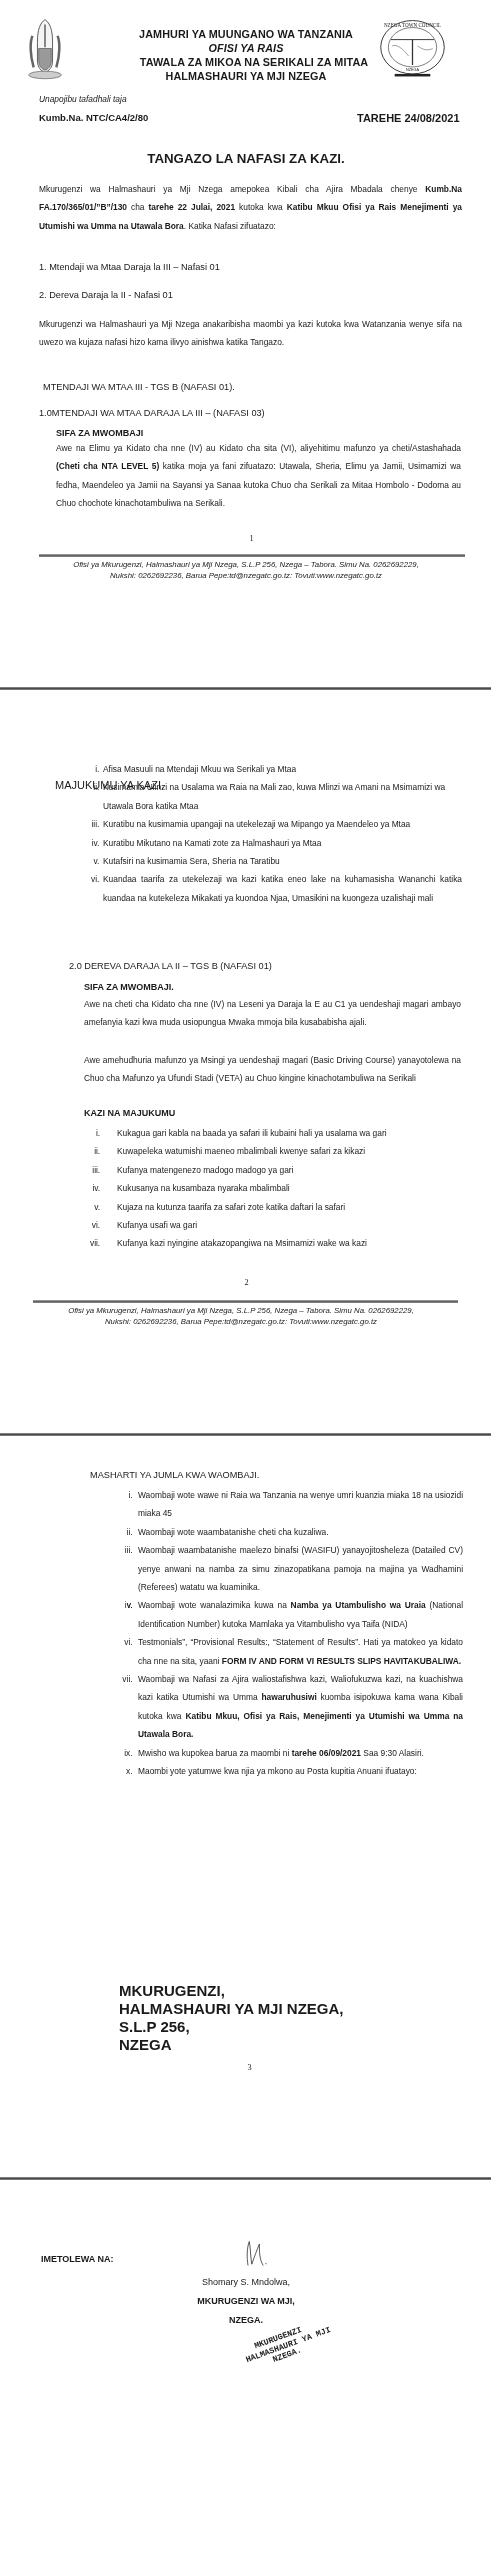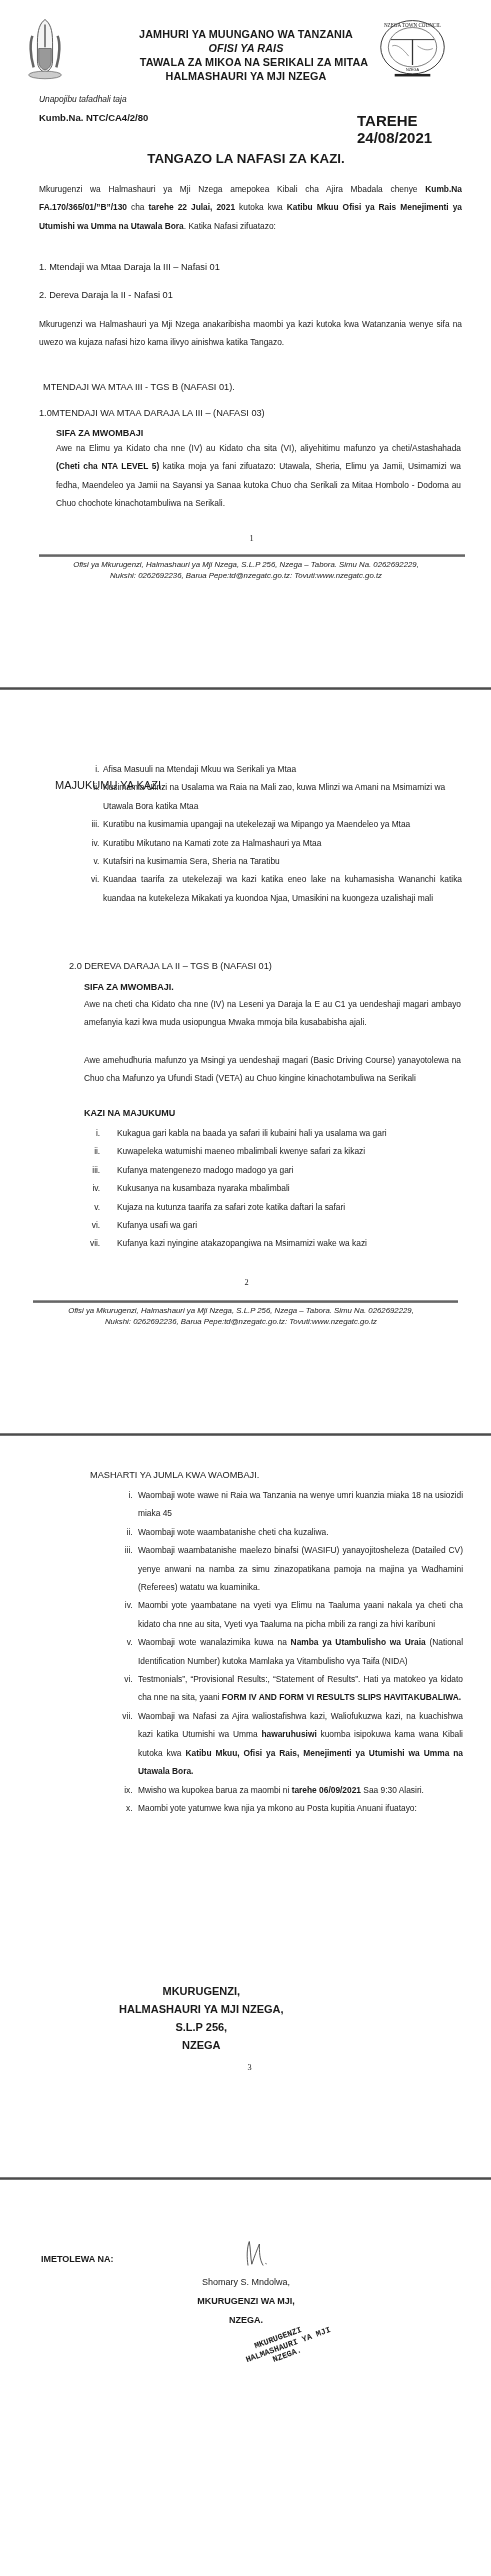--- a/index.html
+++ b/index.html
@@ -43,21 +43,21 @@
     <line x1="54" y1="34" x2="54" y2="74" stroke="#333" stroke-width="2"></line>
     <path d="M22 44 C30 40 40 50 48 60 M62 44 C70 50 78 52 86 48" stroke="#666" fill="none"></path>
     <text x="54" y="14" font-size="8" text-anchor="middle" font-family="Liberation Serif, serif" fill="#222">NZEGA TOWN COUNCIL</text>
     <text x="54" y="84" font-size="6" text-anchor="middle" font-family="Liberation Sans, sans-serif" fill="#222">NZEGA</text>
     <rect x="26" y="88" width="56" height="4" fill="#222"></rect>
   </svg>
 </div>
 
 <div class="abs txt" style="left:39px;top:90px;font-style:italic;">Unapojibu tafadhali taja</div>
 <div class="abs b" style="left:39px;top:112px;font-size:9.5px;">Kumb.Na. NTC/CA4/2/80</div>
-<div class="abs b" style="left:357px;top:112px;font-size:15px;">TAREHE 24/08/2021</div>
+<div class="abs b" style="left:357px;top:112px;font-size:11px;">TAREHE 24/08/2021</div>
 
 <div class="abs b" style="left:0;width:492px;text-align:center;top:151px;font-size:13.3px;">TANGAZO LA NAFASI ZA KAZI.</div>
 
 <div class="abs txt just" style="left:39px;top:180px;width:423px;">
   <span>Mkurugenzi wa Halmashauri ya Mji Nzega amepokea Kibali cha Ajira Mbadala chenye </span><b>Kumb.Na FA.170/365/01/”B”/130</b><span> cha </span><b>tarehe 22 Julai, 2021</b><span> kutoka kwa </span><b>Katibu Mkuu Ofisi ya Rais Menejimenti ya Utumishi wa Umma na Utawala Bora</b><span>.  Katika Nafasi zifuatazo:</span>
 </div>
 <div class="abs txt" style="left:39px;top:258px;font-size:9.2px;">1. Mtendaji wa Mtaa Daraja la III – Nafasi 01</div>
 <div class="abs txt" style="left:39px;top:286px;font-size:9.2px;">2. Dereva Daraja la II - Nafasi 01</div>
 
 <div class="abs txt just" style="left:39px;top:315px;width:423px;">Mkurugenzi wa Halmashauri ya Mji Nzega anakaribisha maombi ya kazi kutoka kwa Watanzania wenye sifa na uwezo wa kujaza nafasi hizo kama ilivyo ainishwa katika Tangazo.</div>
@@ -109,28 +109,28 @@
     <div>Nukshi: 0262692236, Barua Pepe:td@nzegatc.go.tz: Tovuti:www.nzegatc.go.tz</div>
 </div>
 
 <div class="abs sep" style="top:1433px;"></div>
 
 <div class="abs txt" style="left:90px;top:1466px;font-size:9.2px;">MASHARTI YA JUMLA KWA WAOMBAJI.</div>
 <ol class="abs roman txt just" style="left:138px;top:1486px;width:325px;">
   <li><span class="num" style="left:-27px;width:21.6px;">i.</span><span>Waombaji wote wawe ni Raia wa Tanzania na wenye umri kuanzia miaka 18 na usiozidi miaka 45</span></li>
   <li><span class="num" style="left:-27px;width:21.6px;">ii.</span><span>Waombaji wote waambatanishe cheti cha kuzaliwa.</span></li>
   <li><span class="num" style="left:-27px;width:21.6px;">iii.</span><span>Waombaji waambatanishe maelezo binafsi (WASIFU) yanayojitosheleza (Datailed CV) yenye anwani na namba za simu zinazopatikana pamoja na majina ya Wadhamini (Referees) watatu wa kuaminika.</span></li>
-  <li><span class="num" style="left:-27px;width:21.6px;">iv.</span><span>Maombi yote yaambatane na vyeti vya Elimu na Taaluma yaani nakala ya cheti cha kidato cha nne au sita, Vyeti vya Taaluma na picha mbili za rangi za hivi karibuni</span></li>
+  <li><span class="num" style="left:-27px;width:21.6px;">iv.</span></li>
   <li><span class="num" style="left:-27px;width:21.6px;">v.</span><span>Waombaji wote wanalazimika kuwa na </span><b>Namba ya Utambulisho wa Uraia</b><span> (National Identification Number) kutoka Mamlaka ya Vitambulisho vya Taifa (NIDA)</span></li>
   <li><span class="num" style="left:-27px;width:21.6px;">vi.</span><span>Testmonials”, “Provisional Results:, “Statement of Results”. Hati ya matokeo ya kidato cha nne na sita, yaani </span><b>FORM IV AND FORM VI RESULTS SLIPS HAVITAKUBALIWA.</b></li>
   <li><span class="num" style="left:-27px;width:21.6px;">vii.</span><span>Waombaji wa Nafasi za Ajira waliostafishwa  kazi, Waliofukuzwa kazi, na kuachishwa kazi katika Utumishi wa Umma </span><b>hawaruhusiwi</b><span> kuomba isipokuwa kama wana Kibali kutoka kwa </span><b>Katibu Mkuu, Ofisi ya Rais, Menejimenti ya Utumishi wa Umma na Utawala Bora.</b></li>
   <li><span class="num" style="left:-27px;width:21.6px;">ix.</span><span>Mwisho wa kupokea barua za maombi ni </span><b>tarehe 06/09/2021</b><span> Saa 9:30 Alasiri.</span></li>
   <li><span class="num" style="left:-27px;width:21.6px;">x.</span><span>Maombi yote yatumwe kwa njia ya mkono au Posta kupitia Anuani ifuatayo:</span></li>
 </ol>
-<div class="abs b" style="left:119px;top:1982px;font-size:11px;line-height:18px;text-align:center;">
+<div class="abs b" style="left:119px;top:1982px;font-size:15px;line-height:18px;">
   <div>MKURUGENZI,</div>
   <div>HALMASHAURI YA MJI NZEGA,</div>
   <div>S.L.P 256,</div>
   <div>NZEGA</div>
 </div>
 <div class="abs pnum" style="left:237px;top:2063px;">3</div>
 
 <div class="abs sep" style="top:2177px;"></div>
 
 <div class="abs b" style="left:41px;top:2254px;font-size:9px;">IMETOLEWA NA:</div>

